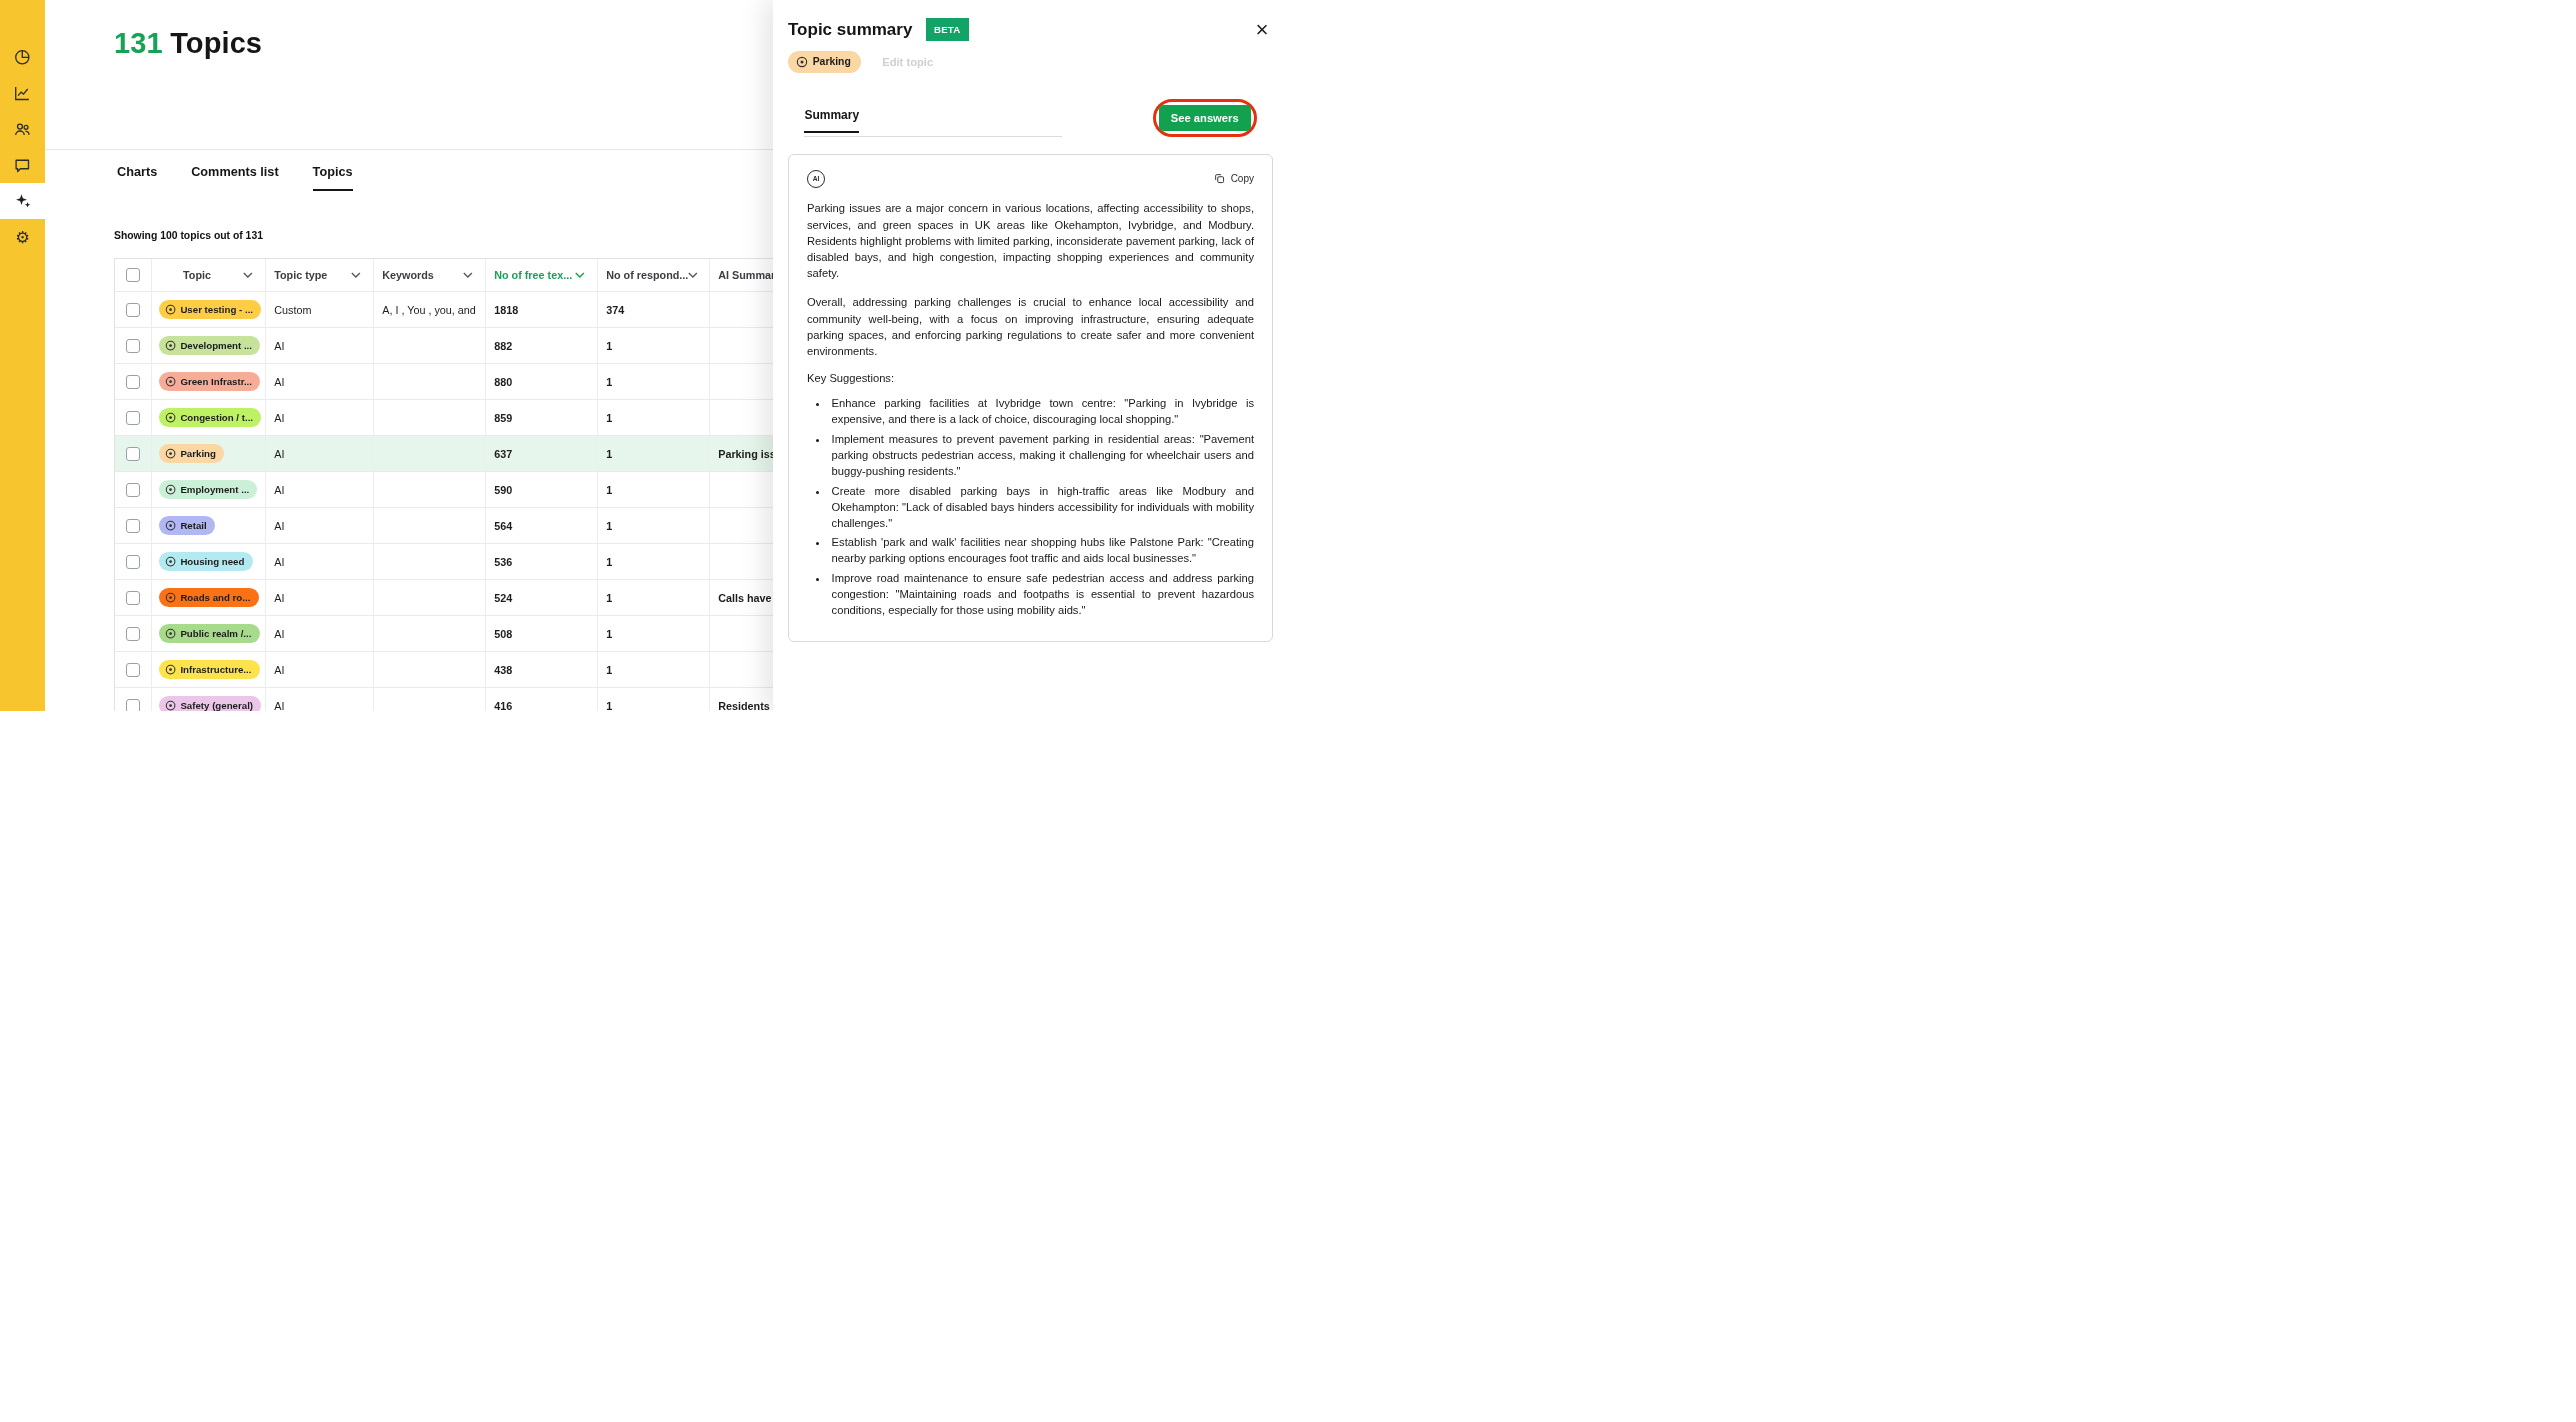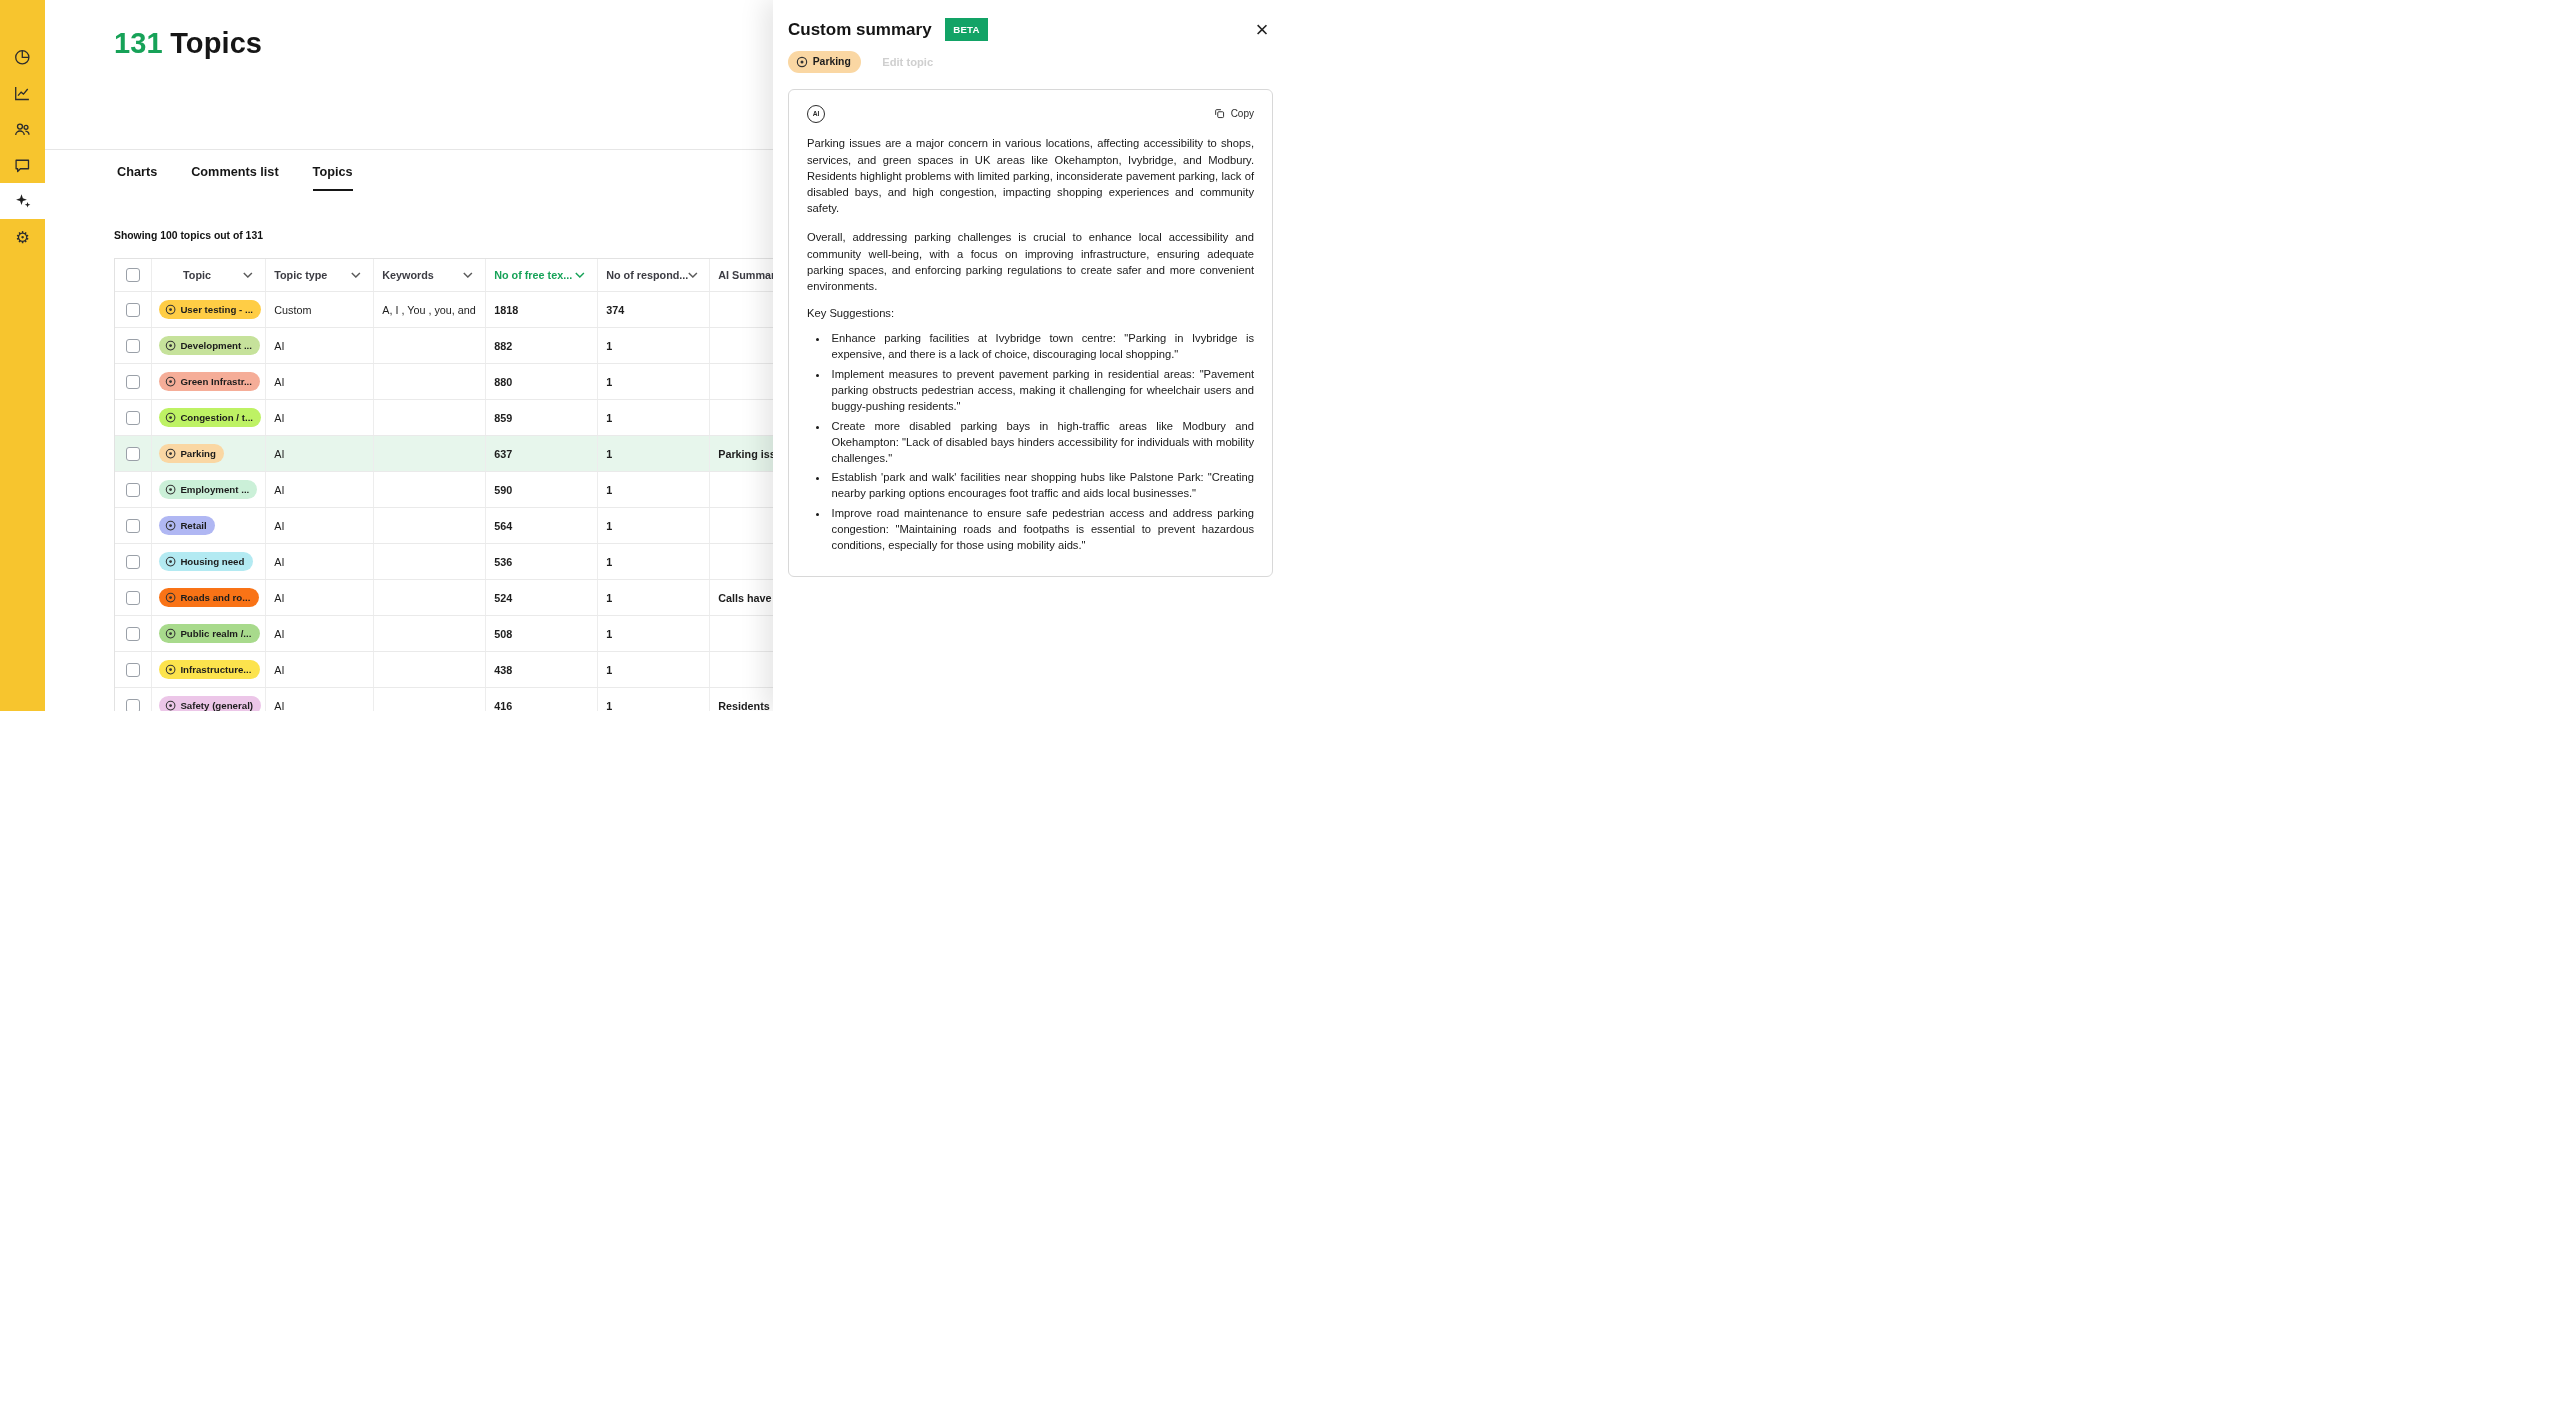--- a/index.html
+++ b/index.html
@@ -427,36 +427,43 @@
     <div class="tcell c4 cell-ft num">416</div>
     <div class="tcell c5 cell-resp num">1</div>
     <div class="tcell c6 cell-ai">Residents express con...</div>
   </div>
 </div>
   </div>
 </main>
 
 <section class="panel">
   <div class="panel-header">
-    <span class="panel-title">Custom summary</span>
+    <span class="panel-title">Topic summary</span>
     <span class="beta" style="background: rgb(18, 163, 102);">BETA</span>
     <span class="close">×</span>
   </div>
 
   <div class="badge-row">
     <span class="panel-topic-badge" style="background: rgb(250, 215, 163);">
       <svg width="12" height="12" viewBox="0 0 16 16" fill="none">
         <circle cx="8" cy="8" r="6.2" stroke="#333" stroke-width="1.5"></circle>
           <circle cx="8" cy="8" r="2" fill="#333"></circle>
       </svg>
       <span>Parking</span>
     </span>
     <span class="edit-topic">Edit topic</span>
   </div>
 
+  <div class="summary-row">
+    <span class="summary-tab">Summary</span>
+    <span class="summary-line"></span>
+    <span class="annotation" style="border-color: rgb(229, 49, 14);">
+      <button class="see-answers" style="background: rgb(18, 161, 78);">See answers</button>
+    </span>
+  </div>
 
   <div class="card">
     <div class="card-top">
       <span class="ai-circle">AI</span>
       <span class="copy">
         <svg width="12.7" height="12.7" viewBox="0 0 24 24" fill="none" stroke="#2b2b2b" stroke-width="1.8" stroke-linejoin="round">
           <rect x="9" y="9" width="11" height="11" rx="2"></rect>
             <path d="M5 15 V7 a2 2 0 0 1 2-2 h8"></path>
         </svg>
         <span>Copy</span>

